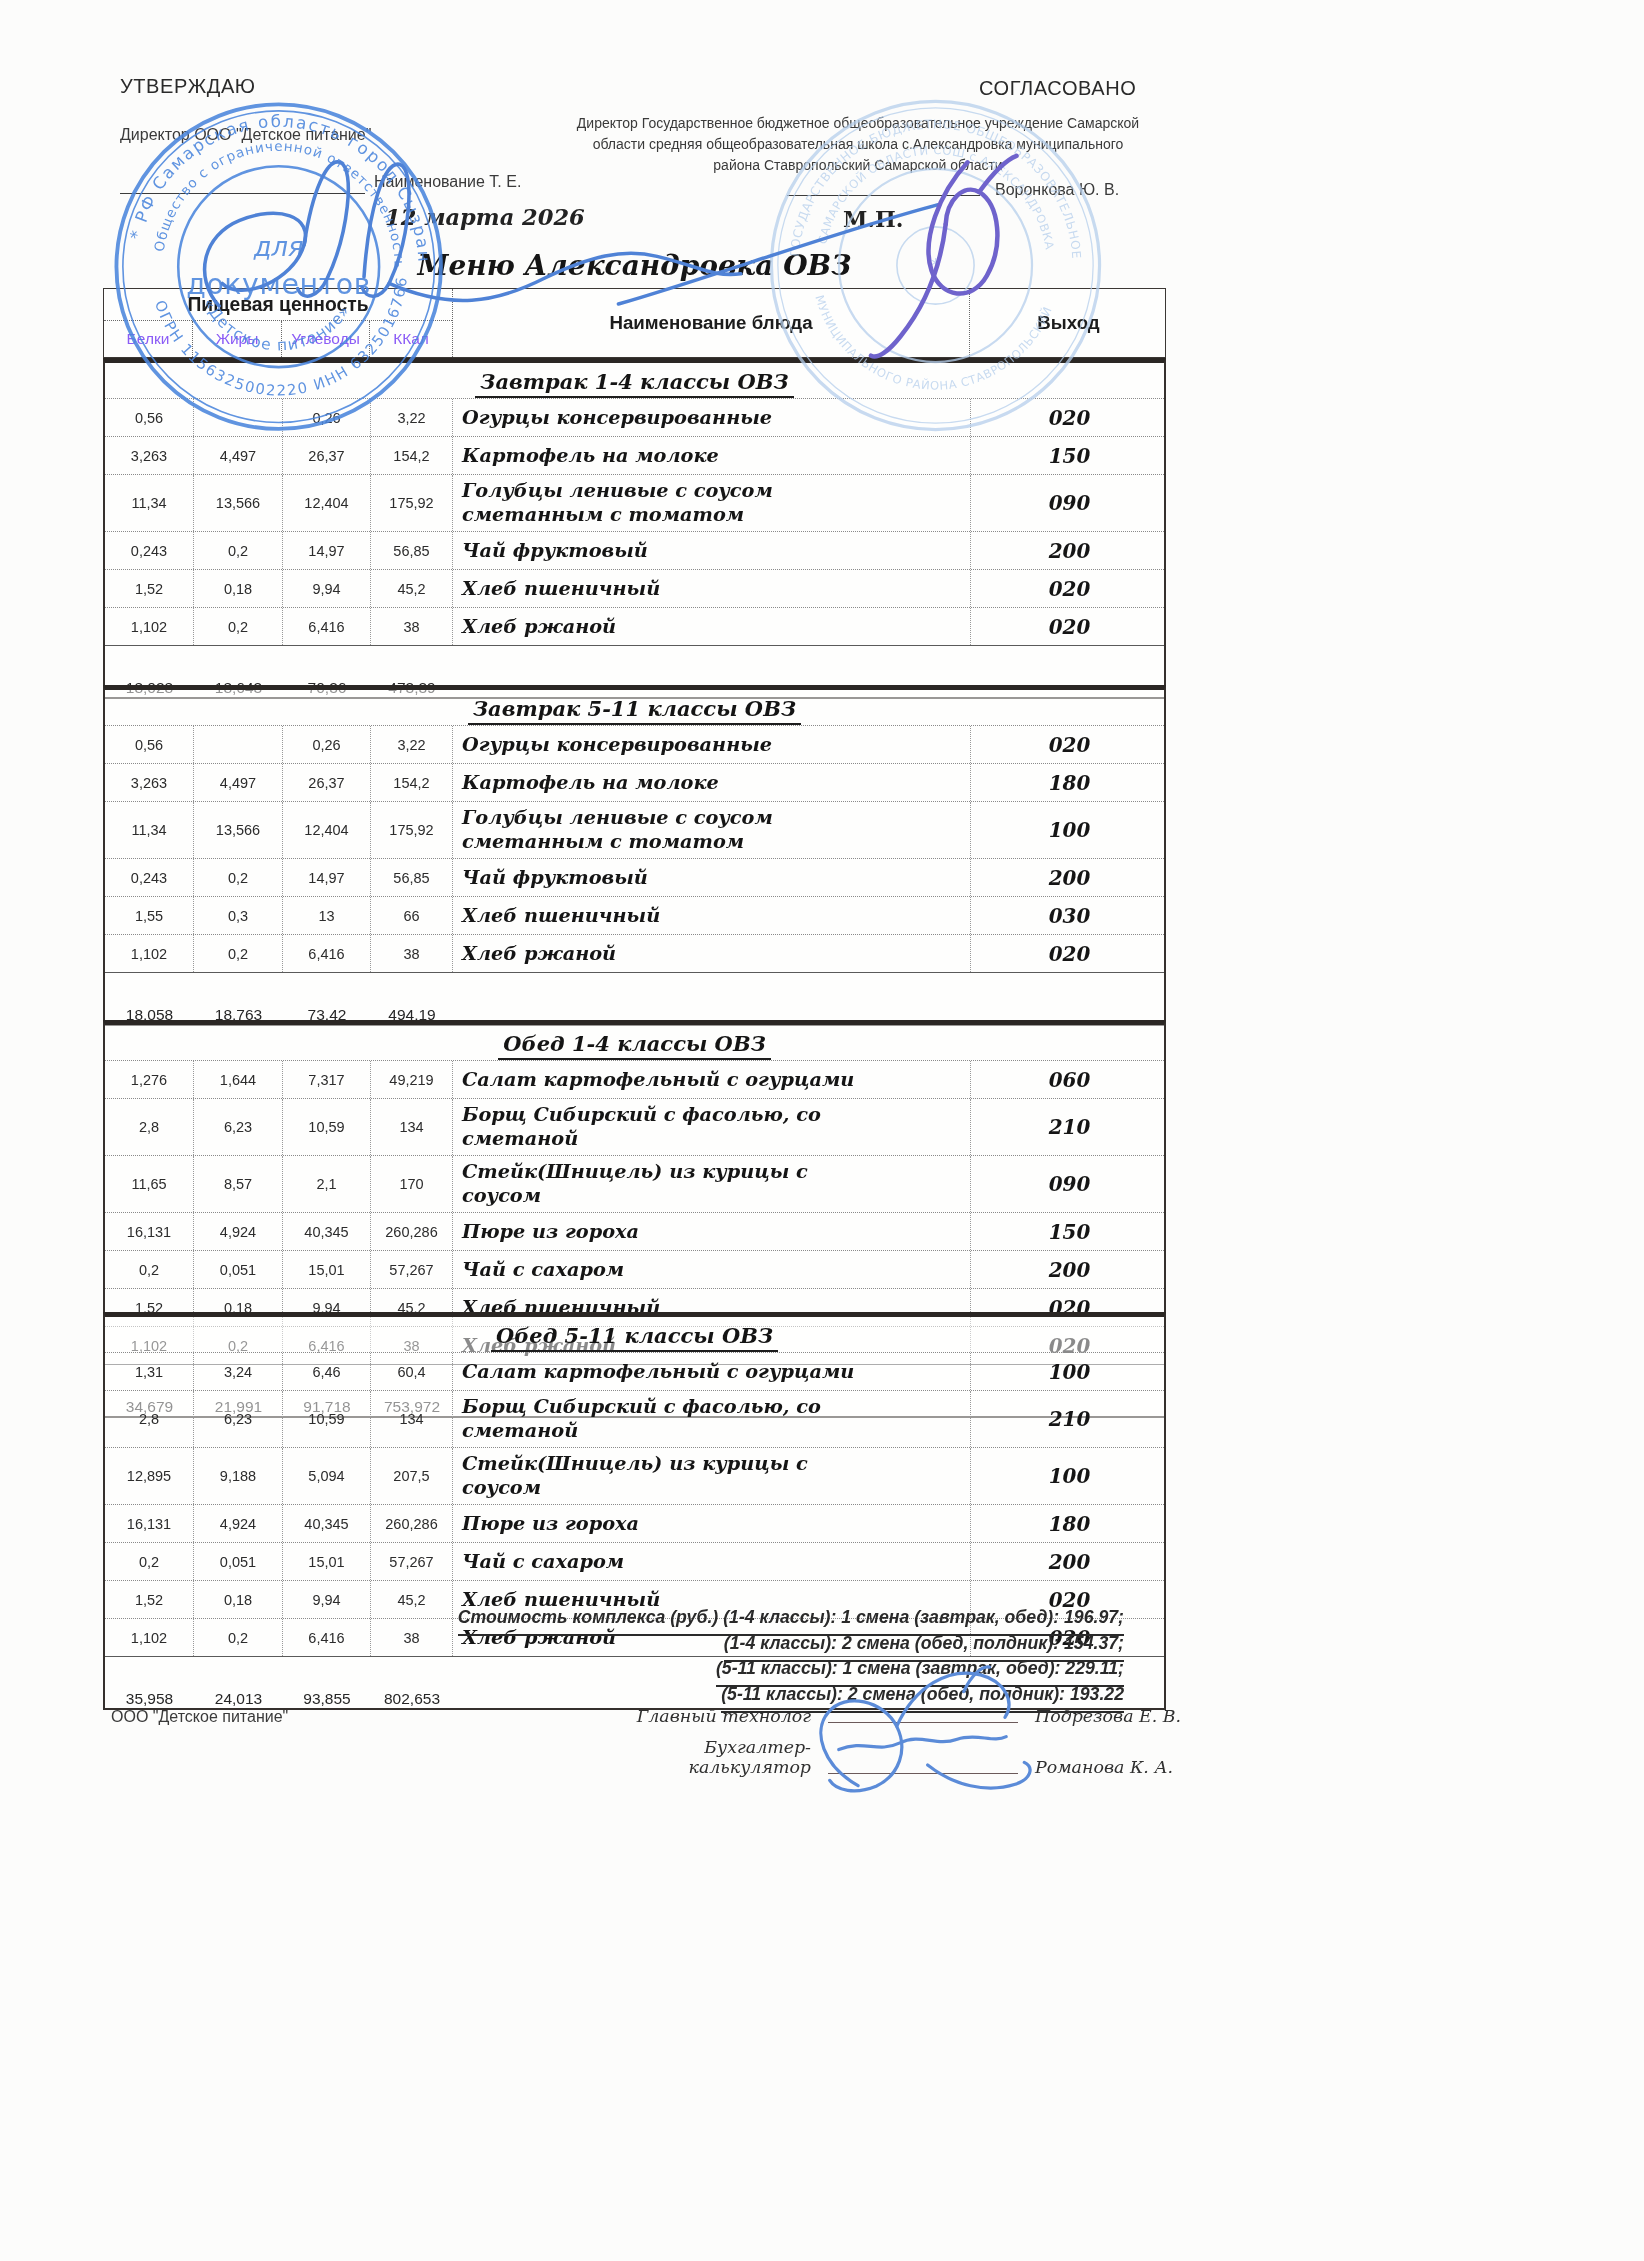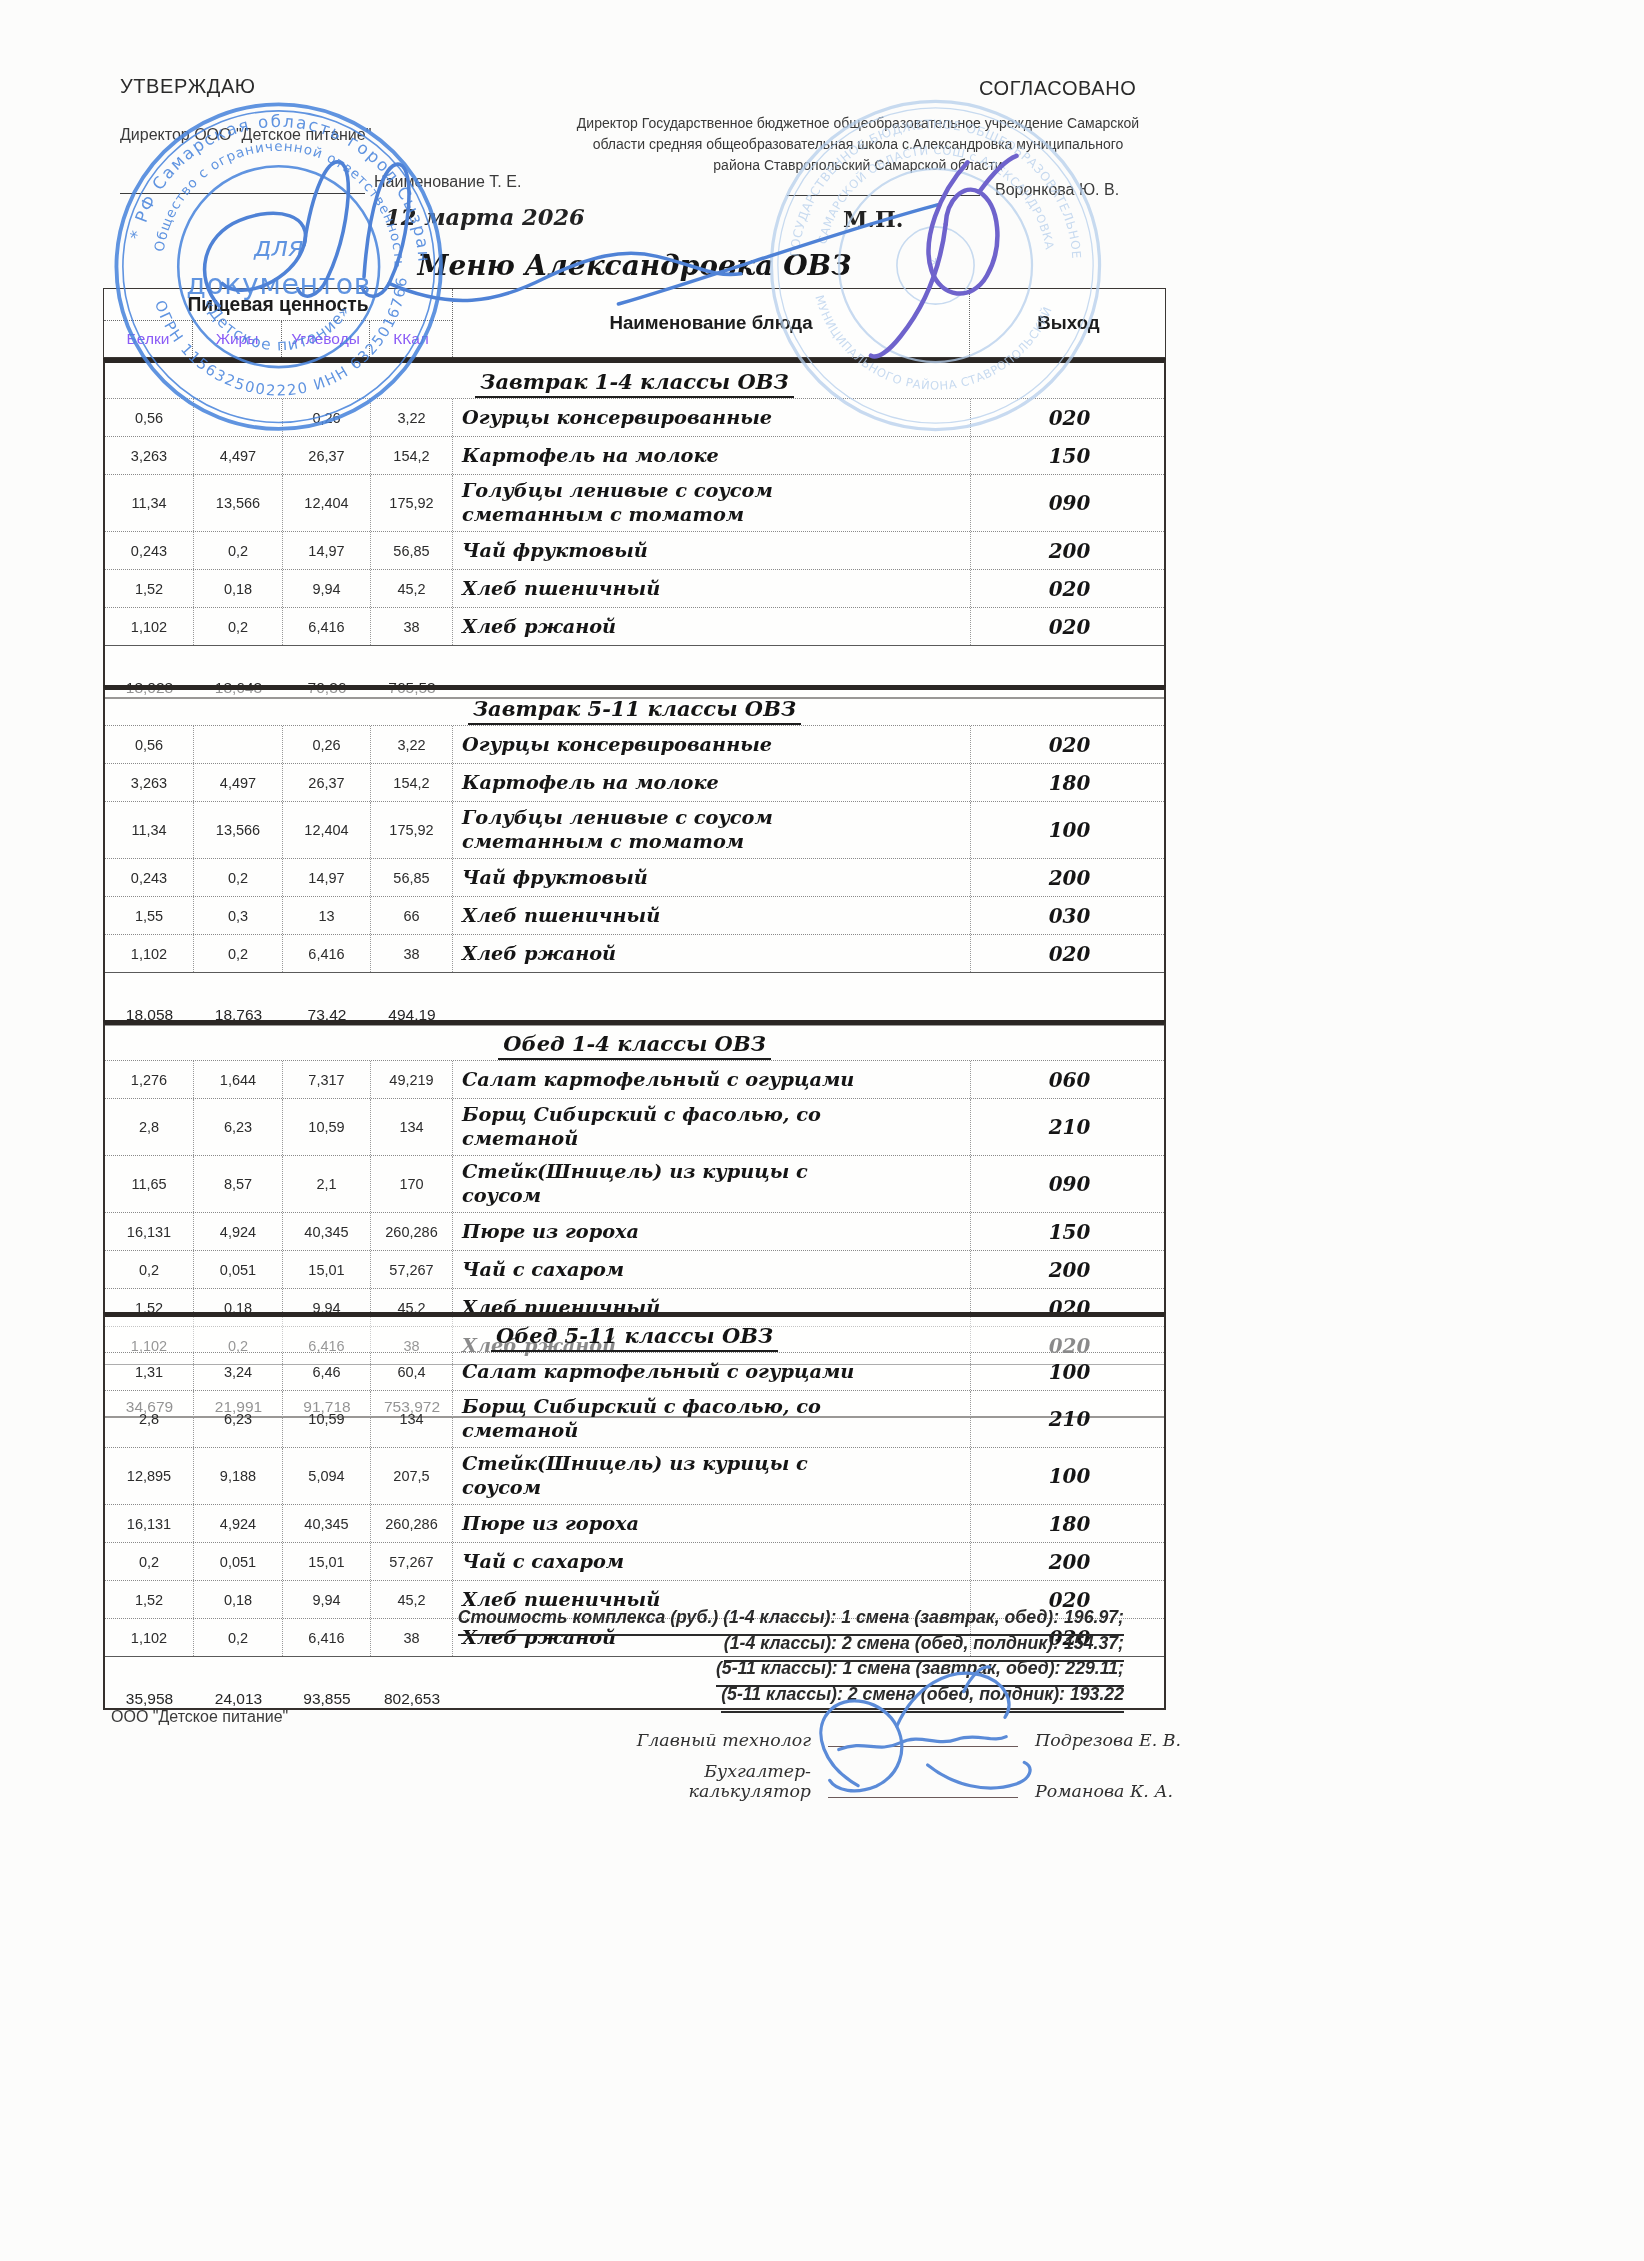--- a/index.html
+++ b/index.html
@@ -84,21 +84,21 @@
   .cost-block{left:103px;top:1607px;width:1021px;text-align:right;}
   .cost-line{
     display:block;margin-bottom:4.5px;
     font-style:italic;font-weight:bold;font-size:17.7px;color:#2a2a2a;
   }
   .cost-line span{border-bottom:2.3px solid #2a2a2a;padding-bottom:7px;}
   
   .org-name{left:111px;top:1708px;font-size:16px;color:#3a3a3a;}
   .foot-row{display:flex;align-items:flex-end;}
   .foot-role{width:213px;text-align:right;font-family:"DejaVu Serif","Liberation Serif",serif;
-    font-style:italic;font-size:17.4px;color:#2f2f2f;margin-top:24px;}
+    font-style:italic;font-size:17.4px;color:#2f2f2f;}
   .foot-line{width:190px;border-bottom:1.6px solid #6b5a5a;margin:0 17px 2.6px 17px;}
   .foot-name{font-family:"DejaVu Serif","Liberation Serif",serif;font-style:italic;font-size:17.4px;color:#2f2f2f;white-space:nowrap;}
   
   .stamp{pointer-events:none;}
   .sig-svg{left:0;top:0;pointer-events:none;}
 </style>
 </head>
 <body>
 
 <div class="page cols">
@@ -180,21 +180,21 @@
           <div class="cell num">6,416</div>
           <div class="cell num">38</div>
           <div class="cell dish">Хлеб ржаной</div>
           <div class="cell out">020</div>
         </div>
       </div>
     <div class="menu-totals">
         <div class="tnum">18,028</div>
         <div class="tnum">18,643</div>
         <div class="tnum">70,36</div>
-        <div class="tnum">765,53</div>
+        <div class="tnum">473,39</div>
       </div>
   </section>
 
   <section class="abs menu" style="top:685px;">
     <div class="menu-title"><span>Завтрак 5-11 классы ОВЗ</span></div>
     <div class="menu-rows">
         <div class="mrow">
           <div class="cell num">0,56</div>
           <div class="cell num"></div>
           <div class="cell num">0,26</div>

